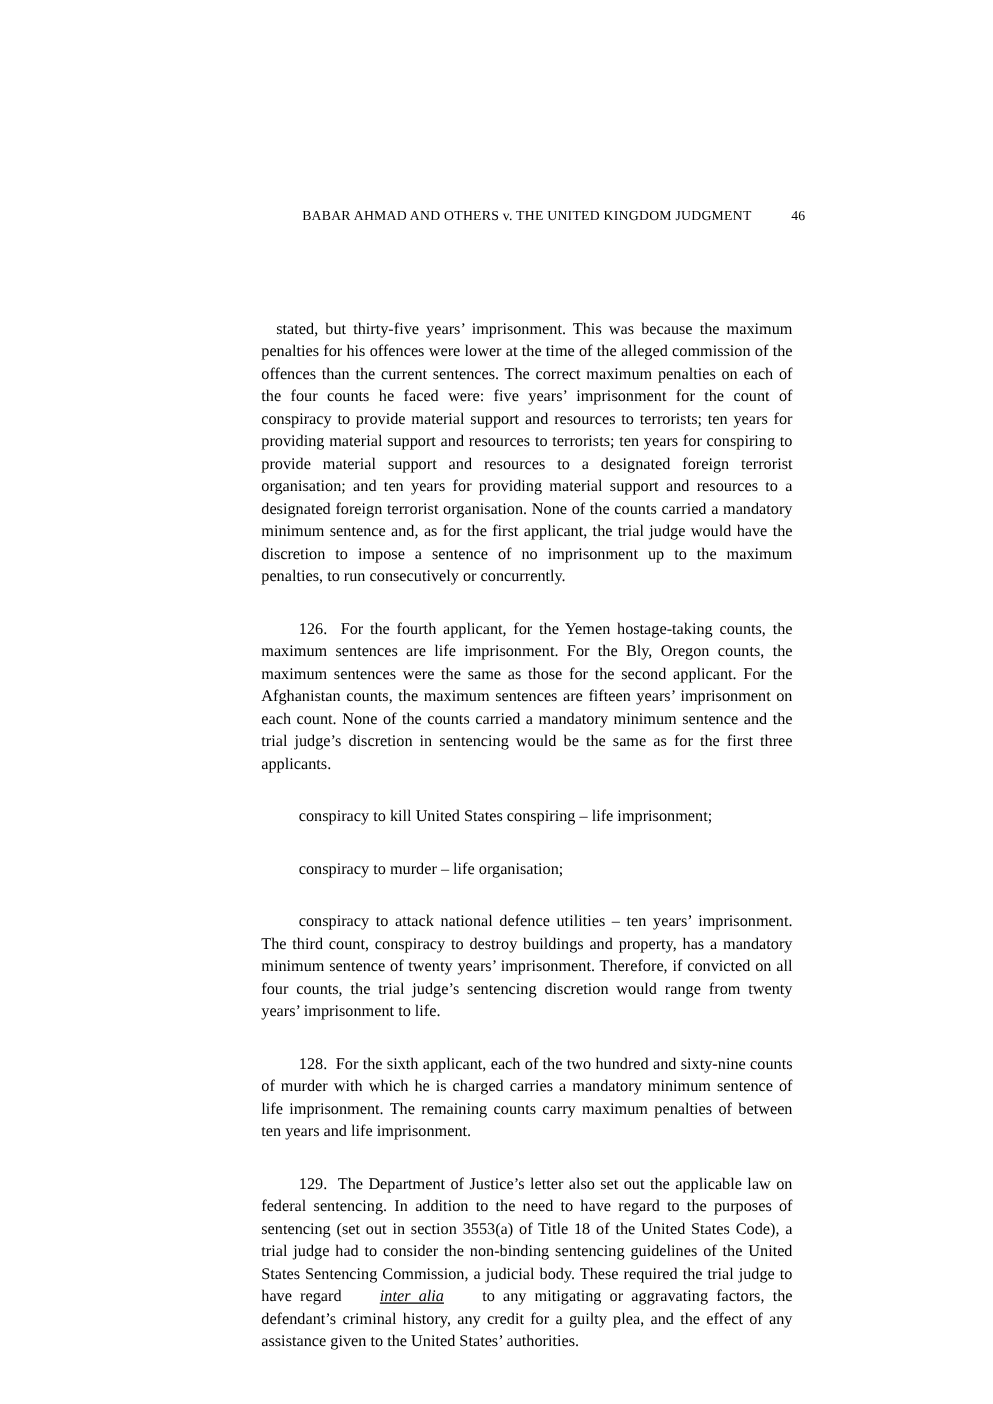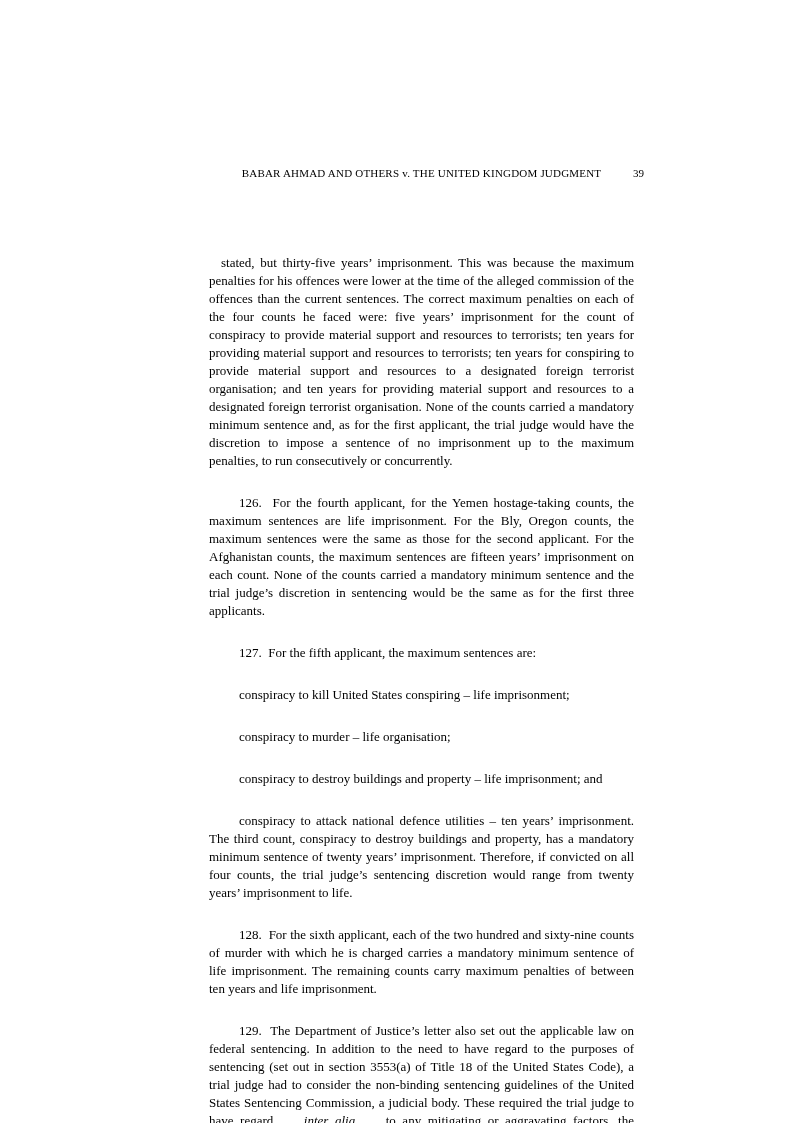--- a/index.html
+++ b/index.html
@@ -47,27 +47,25 @@
   .body-text p.indent { text-indent: 18px; }
   .italic { font-style: italic; text-decoration: underline; }
 </style>
 </head>
 <body>
 
 <div class="page">
   <div class="text-column">
     <div class="running-header">
       <span>BABAR AHMAD AND OTHERS v. THE UNITED KINGDOM JUDGMENT</span>
-      <span class="page-number">39</span>
+      <span class="page-number">46</span>
     </div>
     <div class="body-text">
         <p><span>stated, but thirty-five years’ imprisonment. This was because the maximum penalties for his offences were lower at the time of the alleged commission of the offences than the current sentences. The correct maximum penalties on each of the four counts he faced were: five years’ imprisonment for the count of conspiracy to provide material support and resources to terrorists; ten years for providing material support and resources to terrorists; ten years for conspiring to provide material support and resources to a designated foreign terrorist organisation; and ten years for providing material support and resources to a designated foreign terrorist organisation. None of the counts carried a mandatory minimum sentence and, as for the first applicant, the trial judge would have the discretion to impose a sentence of no imprisonment up to the maximum penalties, to run consecutively or concurrently.</span></p>
         <p class="indent"><span>126.&nbsp; For the fourth applicant, for the Yemen hostage-taking counts, the maximum sentences are life imprisonment. For the Bly, Oregon counts, the maximum sentences were the same as those for the second applicant. For the Afghanistan counts, the maximum sentences are fifteen years’ imprisonment on each count. None of the counts carried a mandatory minimum sentence and the trial judge’s discretion in sentencing would be the same as for the first three applicants.</span></p>
-        <p class="indent"><span>127.&nbsp; For the fifth applicant, the maximum sentences are:</span></p>
         <p class="indent"><span>conspiracy to kill United States conspiring – life imprisonment;</span></p>
         <p class="indent"><span>conspiracy to murder – life organisation;</span></p>
-        <p class="indent"><span>conspiracy to destroy buildings and property – life imprisonment; and</span></p>
         <p class="indent"><span>conspiracy to attack national defence utilities – ten years’ imprisonment. The third count, conspiracy to destroy buildings and property, has a mandatory minimum sentence of twenty years’ imprisonment. Therefore, if convicted on all four counts, the trial judge’s sentencing discretion would range from twenty years’ imprisonment to life.</span></p>
         <p class="indent"><span>128.&nbsp; For the sixth applicant, each of the two hundred and sixty-nine counts of murder with which he is charged carries a mandatory minimum sentence of life imprisonment. The remaining counts carry maximum penalties of between ten years and life imprisonment.</span></p>
         <p class="indent"><span>129.&nbsp; The Department of Justice’s letter also set out the applicable law on federal sentencing. In addition to the need to have regard to the purposes of sentencing (set out in section 3553(a) of Title 18 of the United States Code), a trial judge had to consider the non-binding sentencing guidelines of the United States Sentencing Commission, a judicial body. These required the trial judge to have regard </span><span class="italic">inter alia</span><span> to any mitigating or aggravating factors, the defendant’s criminal history, any credit for a guilty plea, and the effect of any assistance given to the United States’ authorities.</span></p>
       </div>
   </div>
 </div>
 
 </body></html>

